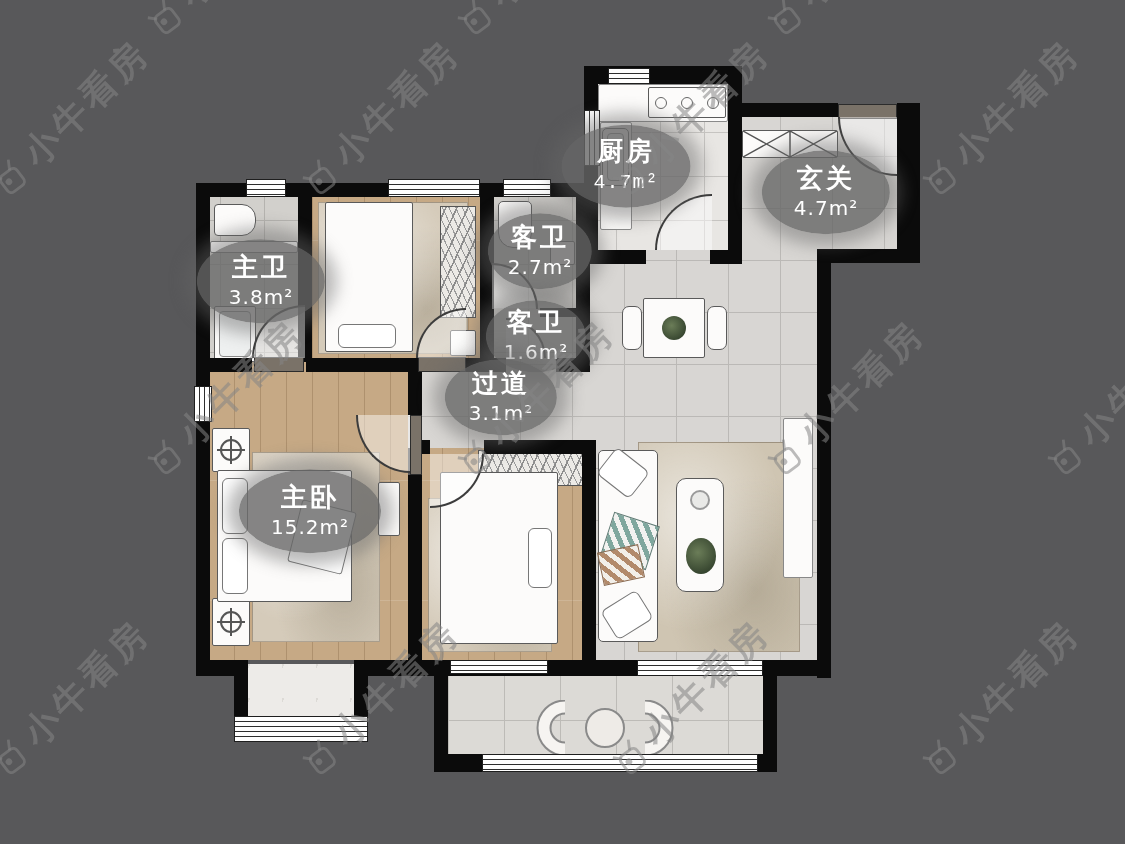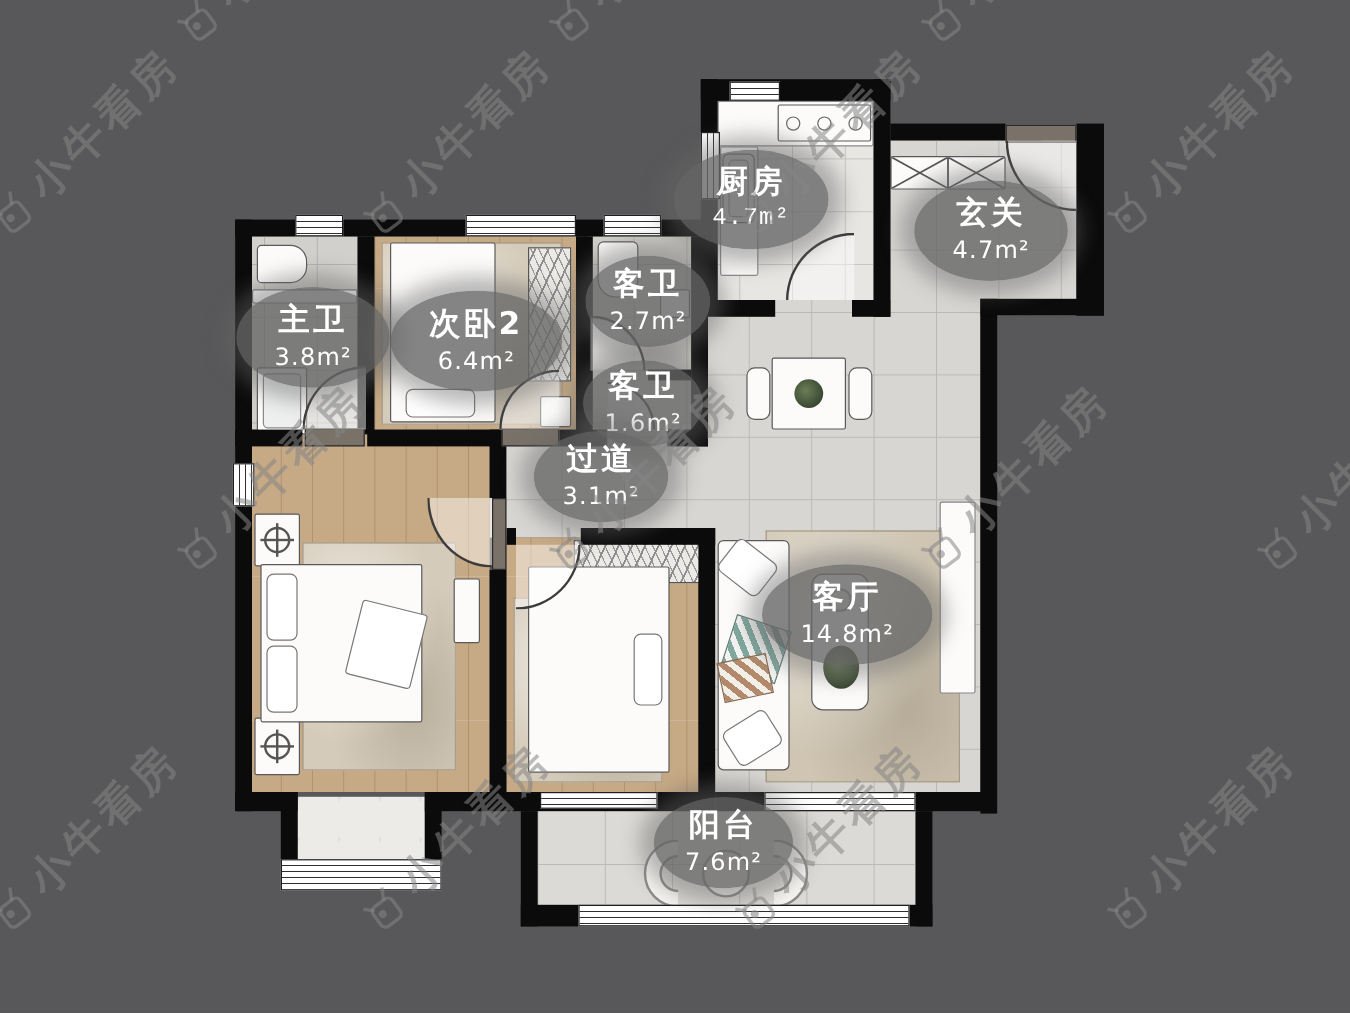--- a/index.html
+++ b/index.html
@@ -207,43 +207,35 @@
     <div class="rl-area">4.7m²</div>
   </div>
   <div class="room-label" style="left:826px;top:192px;">
     <div class="rl-name">玄关</div>
     <div class="rl-area">4.7m²</div>
   </div>
   <div class="room-label" style="left:261px;top:281px;padding-left:32px;">
     <div class="rl-name">主卫</div>
     <div class="rl-area">3.8m²</div>
   </div>
-  <div class="room-label" style="left:397px;top:284px;">
-    <div class="rl-name">次卧2</div>
-    <div class="rl-area">6.4m²</div>
-  </div>
   <div class="room-label" style="left:540px;top:251px;padding:10px 20px;">
     <div class="rl-name">客卫</div>
     <div class="rl-area">2.7m²</div>
   </div>
   <div class="room-label" style="left:536px;top:336px;padding:8px 18px;">
     <div class="rl-name">客卫</div>
     <div class="rl-area">1.6m²</div>
   </div>
   <div class="room-label" style="left:501px;top:397px;padding:10px 24px;">
     <div class="rl-name">过道</div>
     <div class="rl-area">3.1m²</div>
   </div>
-  <div class="room-label" style="left:706px;top:512px;">
-    <div class="rl-name">客厅</div>
-    <div class="rl-area">14.8m²</div>
-  </div>
-  <div class="room-label" style="left:603px;top:702px;padding:10px 26px;">
-    <div class="rl-name">阳台</div>
-    <div class="rl-area">7.6m²</div>
+  <div class="room-label" style="left:310px;top:511px;">
+    <div class="rl-name">主卧</div>
+    <div class="rl-area">15.2m²</div>
   </div>
 
  </div>
 
  <div id="wm-layer">
       <div class="wm" style="left: 225px; top: -40px; transform: translate(-50%, -50%) rotate(-45deg);">
         <svg width="38" height="38" viewBox="0 0 40 40" fill="none" stroke="currentColor" stroke-width="3">
           <path d="M8 5 L14 13 M33 3 L26 12"></path>
           <rect x="10" y="11" width="21" height="21" rx="5" transform="rotate(8 20 21)"></rect>
           <circle cx="17" cy="20" r="3.5" fill="currentColor" stroke="none"></circle>

